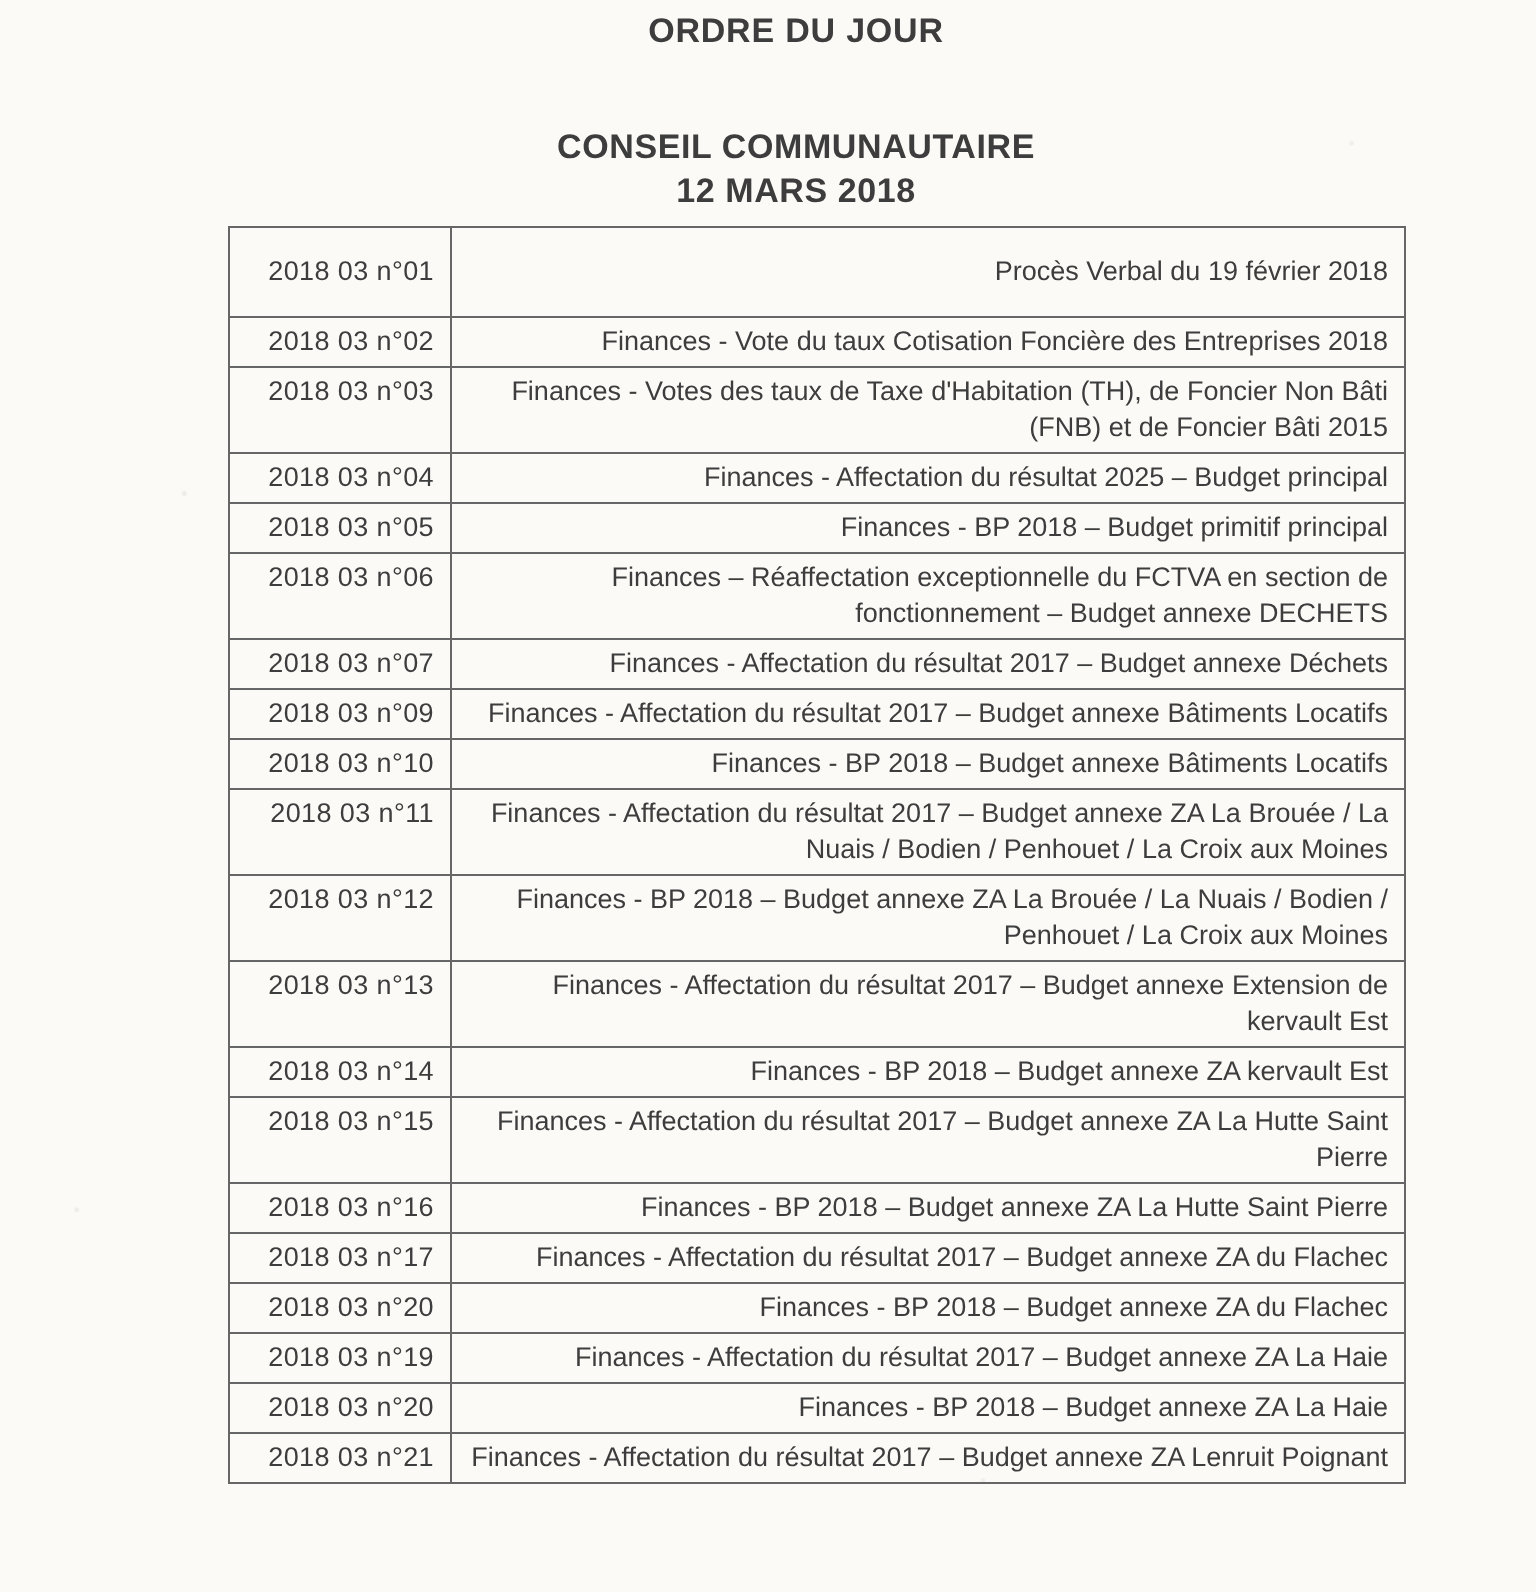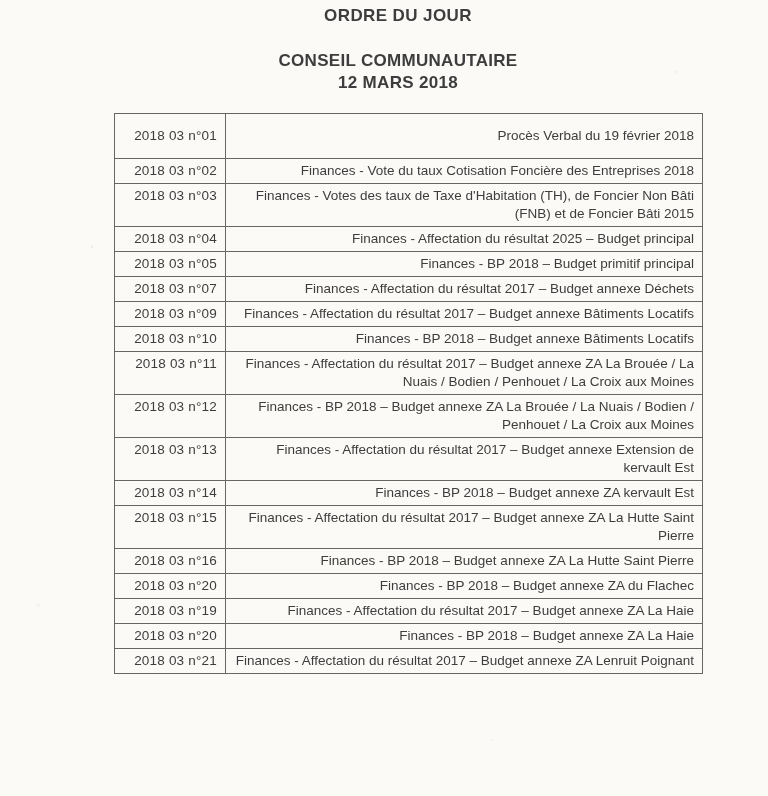--- a/index.html
+++ b/index.html
@@ -26,21 +26,21 @@
     text-align:center;
     padding-left:28px;
   }
   .doc-title{
     font-size:17px;
     font-weight:600;
     letter-spacing:.4px;
     color:var(--ink);
   }
   .doc-subtitle-block{
-    margin-top:24px;
+    margin-top:37px;
     line-height:22px;
   }
   .doc-subtitle, .doc-date{
     font-size:17px;
     font-weight:600;
     letter-spacing:.3px;
     color:var(--ink);
   }
   table.agenda{
     position:absolute;
@@ -100,20 +100,24 @@
       </tr>
       <tr>
         <td class="ref">2018 03 n°04</td>
         <td class="item">Finances - Affectation du résultat 2025 – Budget principal</td>
       </tr>
       <tr>
         <td class="ref">2018 03 n°05</td>
         <td class="item">Finances - BP 2018 – Budget primitif principal</td>
       </tr>
       <tr>
+        <td class="ref">2018 03 n°06</td>
+        <td class="item">Finances – Réaffectation exceptionnelle du FCTVA en section de fonctionnement – Budget annexe DECHETS</td>
+      </tr>
+      <tr>
         <td class="ref">2018 03 n°07</td>
         <td class="item">Finances - Affectation du résultat 2017 – Budget annexe Déchets</td>
       </tr>
       <tr>
         <td class="ref">2018 03 n°09</td>
         <td class="item">Finances - Affectation du résultat 2017 – Budget annexe Bâtiments Locatifs</td>
       </tr>
       <tr>
         <td class="ref">2018 03 n°10</td>
         <td class="item">Finances - BP 2018 – Budget annexe Bâtiments Locatifs</td>
@@ -136,20 +140,24 @@
       </tr>
       <tr>
         <td class="ref">2018 03 n°15</td>
         <td class="item">Finances - Affectation du résultat 2017 – Budget annexe ZA La Hutte Saint Pierre</td>
       </tr>
       <tr>
         <td class="ref">2018 03 n°16</td>
         <td class="item">Finances - BP 2018 – Budget annexe ZA La Hutte Saint Pierre</td>
       </tr>
       <tr>
+        <td class="ref">2018 03 n°17</td>
+        <td class="item">Finances - Affectation du résultat 2017 – Budget annexe ZA du Flachec</td>
+      </tr>
+      <tr>
         <td class="ref">2018 03 n°20</td>
         <td class="item">Finances - BP 2018 – Budget annexe ZA du Flachec</td>
       </tr>
       <tr>
         <td class="ref">2018 03 n°19</td>
         <td class="item">Finances - Affectation du résultat 2017 – Budget annexe ZA La Haie</td>
       </tr>
       <tr>
         <td class="ref">2018 03 n°20</td>
         <td class="item">Finances - BP 2018 – Budget annexe ZA La Haie</td>

